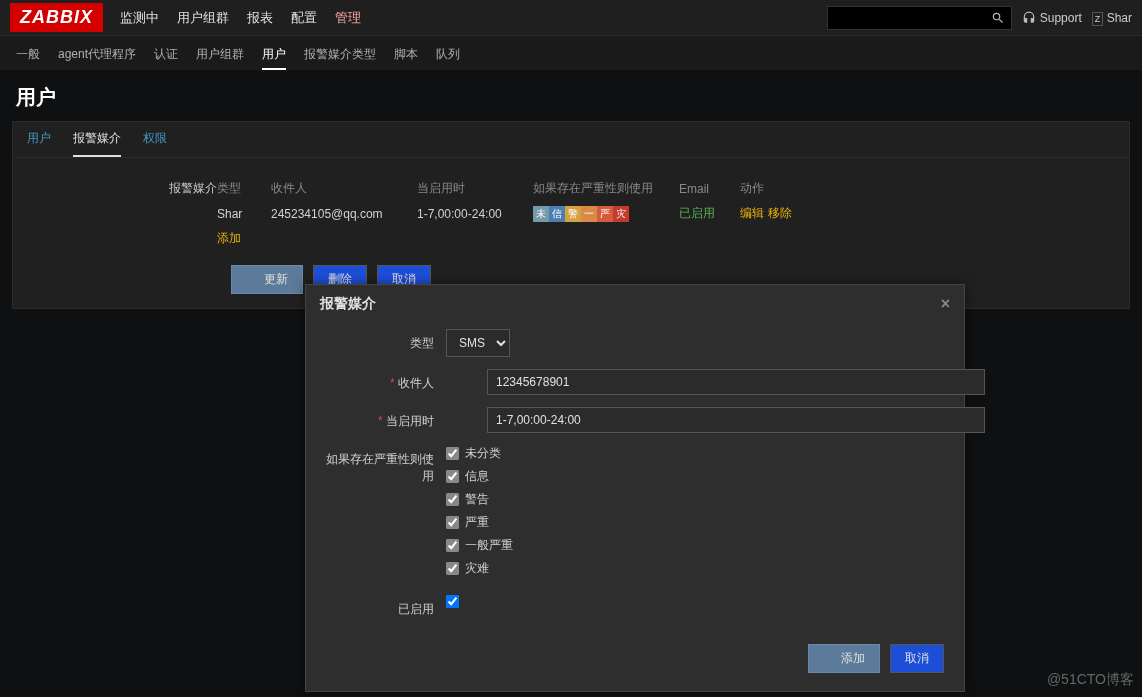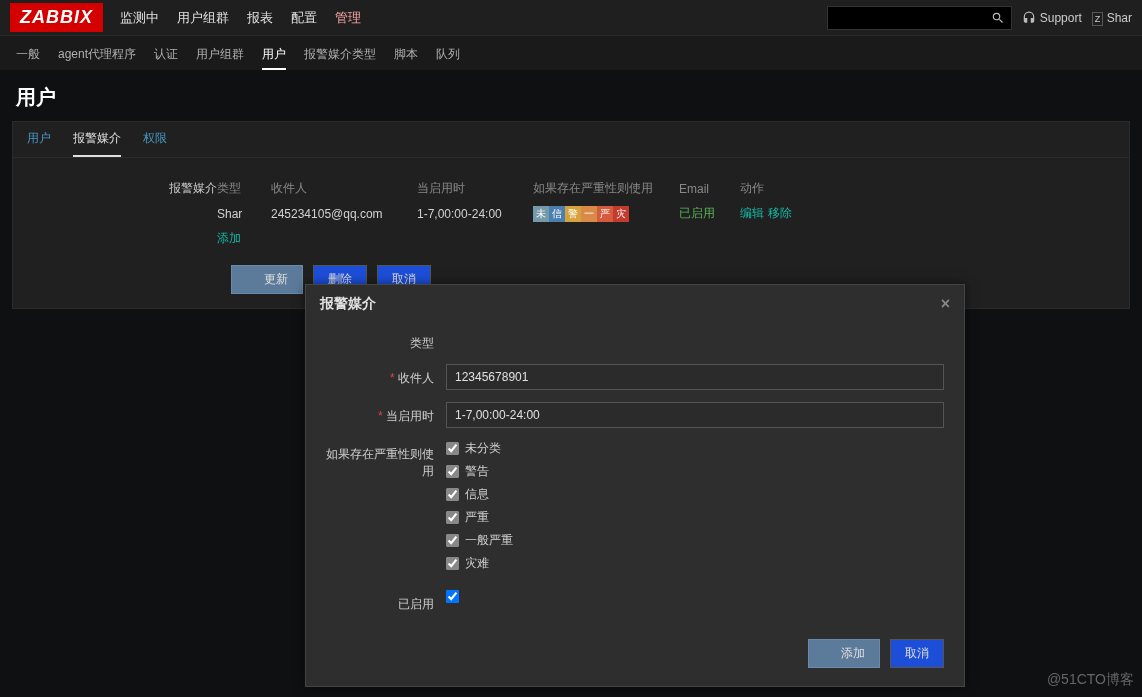--- a/index.html
+++ b/index.html
@@ -85,21 +85,21 @@
     .col-type { width: 38px; }
     .col-recipient { width: 130px; }
     .col-active { width: 100px; }
     .col-sev { width: 130px; }
     .col-status { width: 45px; }
     .col-actions { width: 70px; display:flex; gap:4px;}
     .sev-badges span { display:inline-block; width:16px; height:16px; font-size:10px; text-align:center; line-height:16px; color:#fff;}
     .sev-nc{background:#7499a9;} .sev-info{background:#4a7fb0;} .sev-warn{background:#d6a23e;}
     .sev-avg{background:#d98a46;} .sev-high{background:#d65b3d;} .sev-dis{background:#c43b2e;}
     .enabled { color:#59b359; }
-    .link { color:#14b8a6; cursor:pointer;text-align:center; }
+    .link { color:#eab308; cursor:pointer;text-align:center; }
     .btns-row { padding: 0 0 14px 218px; display:flex; gap:10px;}
     .btn {
       background:#4a4a4a; border:1px solid #5a5a5a; color:#e0e0e0;
       padding: 5px 14px; cursor:pointer; font-size:12px;
     }
     .btn.primary { background:#5c7a99; border-color:#6b8aab;padding-left:32px;}
     .btn.outline { background:#1d4ed8; border-color:#555;}
     
     .dialog {
       position: absolute;
@@ -113,21 +113,21 @@
     .close-x { color:#888; cursor:pointer; font-size:16px;}
     .dlg-body { padding: 6px 20px 14px;}
     .form-row { display:flex; align-items:flex-start; margin-bottom:12px;}
     .form-row .lbl { width:120px; text-align:right; padding-right:12px; padding-top:6px; color:#d0d0d0;}
     .req::before { content:"* "; color:#d64545;}
     .form-row .ctrl { flex:1; }
     select.input, input.input {
       background:#2b2b2b; border:1px solid #555; color:#e0e0e0;
       padding: 5px 8px; font-size:12px;
     }
-    input.input { width: 100%; }
+    input.input { width: 100%; margin-left: 41px; }
     select.input { width: 64px;}
     .chk-list label { display:flex; align-items:center; gap:6px; margin-bottom:6px; color:#d0d0d0;}
     .chk-list input[type=checkbox]{ accent-color:#888;}
     .dlg-foot { display:flex; justify-content:flex-end; gap:10px; padding: 0 20px 18px;}
     .watermark { position:absolute; right:8px; bottom:8px; color:#666; font-size:14px;}
     svg.icon { width:14px; height:14px; fill:#bbb;}
   </style>
 </head>
 <body>
 
@@ -217,43 +217,44 @@
 </div>
 
 <div class="dialog">
   <div class="dlg-head">
     <span>报警媒介</span>
     <span class="close-x">×</span>
   </div>
   <div class="dlg-body">
     <div class="form-row">
       <span class="lbl">类型</span>
+      <span class="ctrl"><select class="input"><option>SMS</option></select></span>
     </div>
     <div class="form-row">
       <span class="lbl req">收件人</span>
       <span class="ctrl"><input class="input" type="text" value="12345678901" style=""></span>
     </div>
     <div class="form-row">
       <span class="lbl req">当启用时</span>
       <span class="ctrl"><input class="input" type="text" value="1-7,00:00-24:00" style=""></span>
     </div>
     <div class="form-row">
       <span class="lbl">如果存在严重性则使用</span>
       <span class="ctrl chk-list">
         <label>
             <input type="checkbox" checked="" style="">
             <span>未分类</span>
           </label>
         <label>
             <input type="checkbox" checked="" style="">
+            <span>信息</span>
+          </label>
+        <label>
+            <input type="checkbox" checked="" style="">
             <span>警告</span>
-          </label>
-        <label>
-            <input type="checkbox" checked="" style="">
-            <span>信息</span>
           </label>
         <label>
             <input type="checkbox" checked="" style="">
             <span>严重</span>
           </label>
         <label>
             <input type="checkbox" checked="" style="">
             <span>一般严重</span>
           </label>
         <label>

